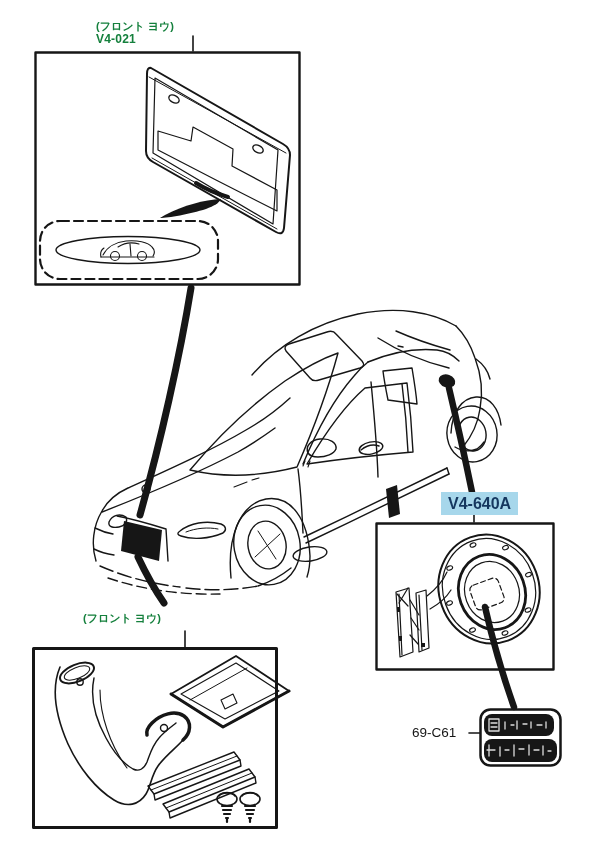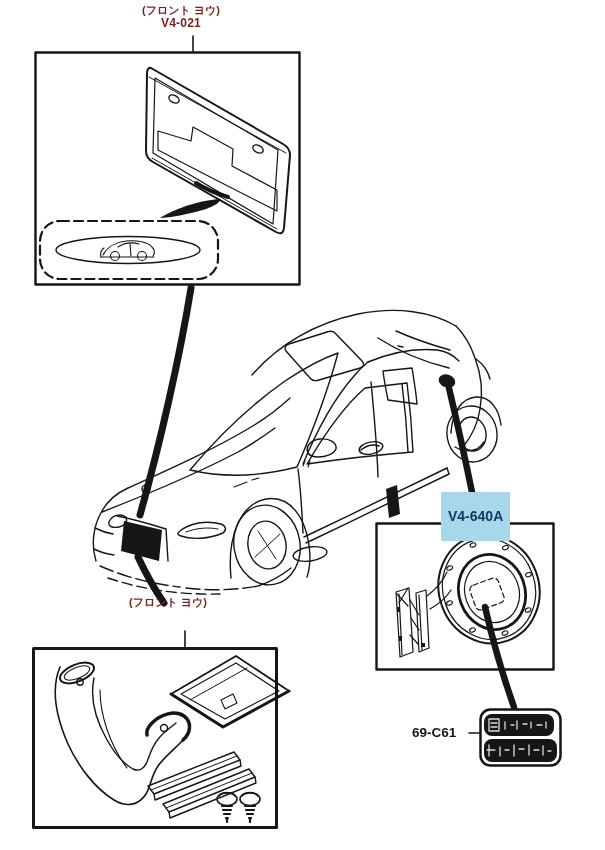--- a/index.html
+++ b/index.html
@@ -1,24 +1,24 @@
 <!DOCTYPE html>
 <html><head>
 <meta charset="utf-8">
 <style>
   html,body{margin:0;padding:0;background:#fff;}
   .canvas{position:relative;width:605px;height:850px;background:#ffffff;overflow:hidden;
           font-family:"Liberation Sans",sans-serif;color:#161616;}
   .canvas svg{position:absolute;left:0;top:0;}
-  .callout{position:absolute;text-align:center;line-height:1.15;color:#7f1d1d;}
+  .callout{position:absolute;text-align:left;line-height:1.15;color:#15803d;margin-top:16px;}
   .usage{font-size:11px;font-weight:700;white-space:nowrap;}
   .code{font-size:12px;font-weight:700;letter-spacing:.2px;white-space:nowrap;cursor:pointer;}
   .hl-code{position:absolute;left:441px;top:492px;background:#a7d7eb;color:#15375f;
-           font-size:14px;font-weight:700;padding:16px 7px;line-height:1.2;cursor:pointer;}
-  .c69{position:absolute;left:412px;top:725px;width:58px;font-size:13.5px;font-weight:700;
+           font-size:16px;font-weight:700;padding:2px 7px;line-height:1.2;cursor:pointer;}
+  .c69{position:absolute;left:412px;top:725px;width:58px;font-size:13.5px;font-weight:400;
        text-align:left;cursor:pointer;}
 </style>
 </head>
 <body>
 
 <div class="canvas">
 
 <svg width="605" height="850" viewBox="0 0 605 850">
   <g fill="none" stroke="#161616" stroke-width="1.4" stroke-linecap="round" stroke-linejoin="round">
 

